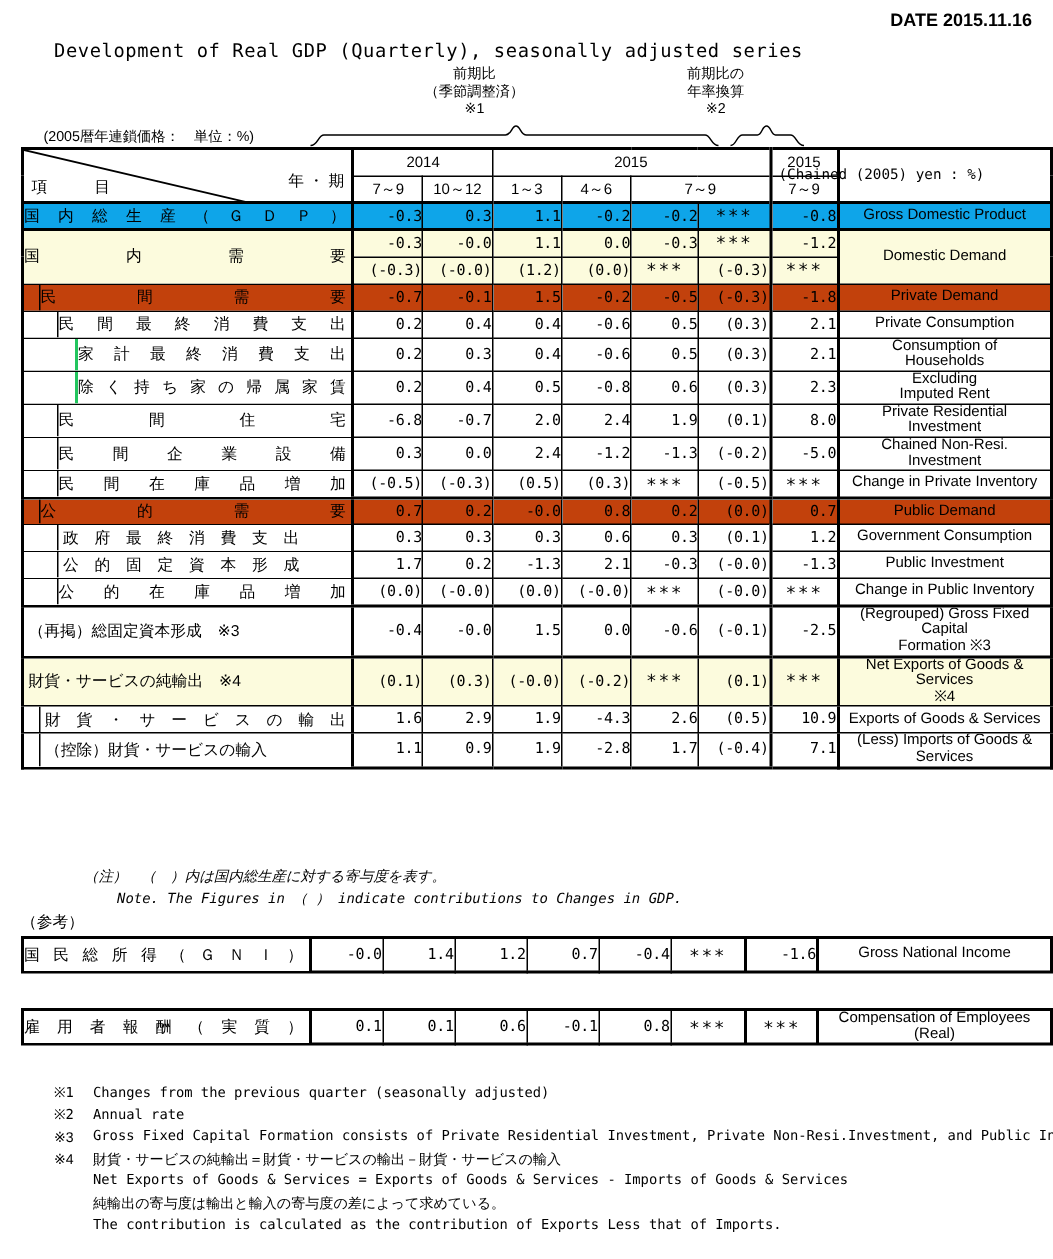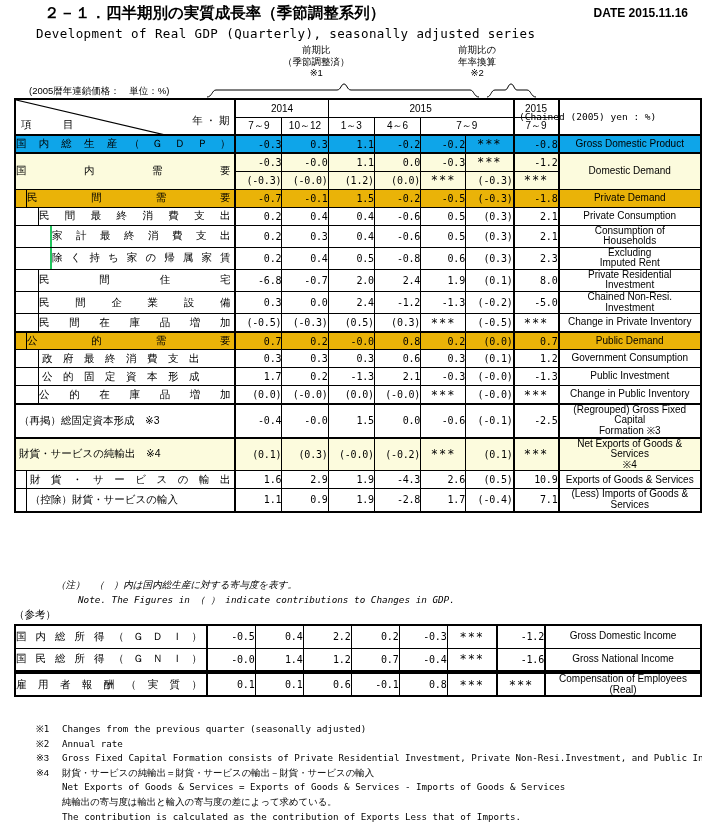--- a/index.html
+++ b/index.html
@@ -100,21 +100,21 @@
   
   .tb-out    { border: 2px solid #000 !important; }
   .bd-t-thk  { border-top: 2px solid #000 !important; }
   .bd-b-thk  { border-bottom: 2px solid #000 !important; }
   .bd-l-thk  { border-left: 2px solid #000 !important; }
   .bd-r-thk  { border-right: 2px solid #000 !important; }
 
   
   .fill-green { background: #0ea5e9; }
   .fill-pale  { background: #fcfbdd; }
-  .fill-yel   { background: #eab308; }
+  .fill-yel   { background: #c2410c; }
   .fill-white { background: #ffffff; }
 
   
   .num {
     text-align: right;
     padding-right: 5px;
     font-size: 12.5px;
     font-family: "DejaVu Sans Mono", monospace;
     letter-spacing: -0.2px;
     white-space: nowrap;
@@ -204,21 +204,20 @@
     white-space: nowrap;
   }
   .foot-block .fi { position: relative; padding-left: 26px; }
   .foot-block .mk { position: absolute; left: 0; top: 0; }
   .foot-block .mono { font-family: "DejaVu Sans Mono", monospace; font-size: 9.2px; }
 </style>
 </head>
 <body>
 
 <div class="title-row">
-  <div class="main-title">２－１．四半期別の実質成長率（季節調整系列）</div>
   <div class="date-label">DATE 2015.11.16</div>
 </div>
 <div class="sub-title">Development of Real GDP (Quarterly), seasonally adjusted series</div>
 
 <div class="brace-caps">
   <div class="cap cap-1">
     <div>前期比</div>
     <div>（季節調整済）</div>
     <div>※1</div>
   </div>
@@ -579,35 +578,20 @@
     <col class="c-num">
         <col class="c-num">
         <col class="c-ann">
         <col class="c-num">
         <col class="c-eng">
   </colgroup>
   <tbody id="ref-tbody">
         <tr>
           <td class="item fill-white bd-l-thk" rowspan="1" style="height: 23px;">
             <div class="ibox">
-              <span class="lbl">国内総所得（ＧＤＩ）</span>
-            </div>
-          </td>
-          <td class="num fill-white bd-l-thk" style="height: 23px;">-0.5</td>
-          <td class="num fill-white " style="height: 23px;">0.4</td>
-          <td class="num fill-white " style="height: 23px;">2.2</td>
-          <td class="num fill-white " style="height: 23px;">0.2</td>
-          <td class="num fill-white " style="height: 23px;">-0.3</td>
-          <td class="num fill-white stars" style="height: 23px;">***</td>
-          <td class="num fill-white bd-l-thk bd-r-thk" style="height: 23px;">-1.2</td>
-          <td class="eng eng-c fill-white bd-r-thk" rowspan="1" style="height: 23px;">Gross Domestic Income</td>
-        </tr>
-        <tr>
-          <td class="item fill-white bd-l-thk" rowspan="1" style="height: 23px;">
-            <div class="ibox">
               <span class="lbl">国民総所得（ＧＮＩ）</span>
             </div>
           </td>
           <td class="num fill-white bd-l-thk" style="height: 23px;">-0.0</td>
           <td class="num fill-white " style="height: 23px;">1.4</td>
           <td class="num fill-white " style="height: 23px;">1.2</td>
           <td class="num fill-white " style="height: 23px;">0.7</td>
           <td class="num fill-white " style="height: 23px;">-0.4</td>
           <td class="num fill-white stars" style="height: 23px;">***</td>
           <td class="num fill-white bd-l-thk bd-r-thk" style="height: 23px;">-1.6</td>

